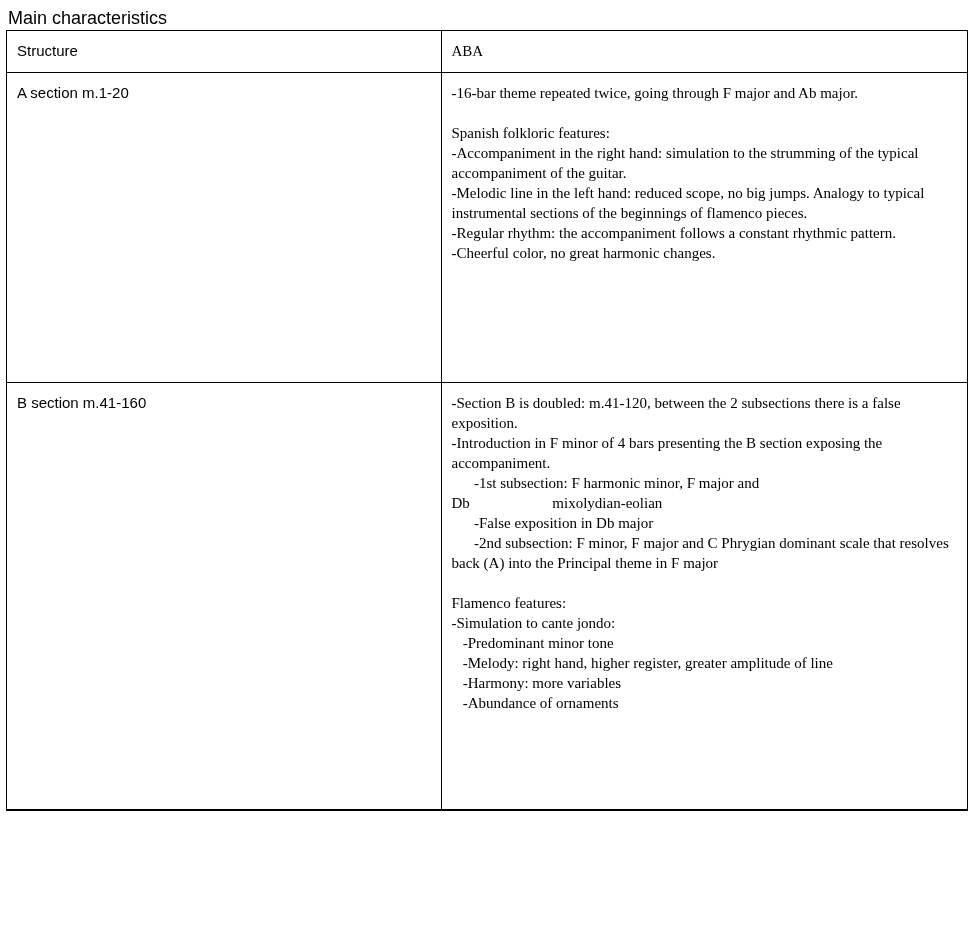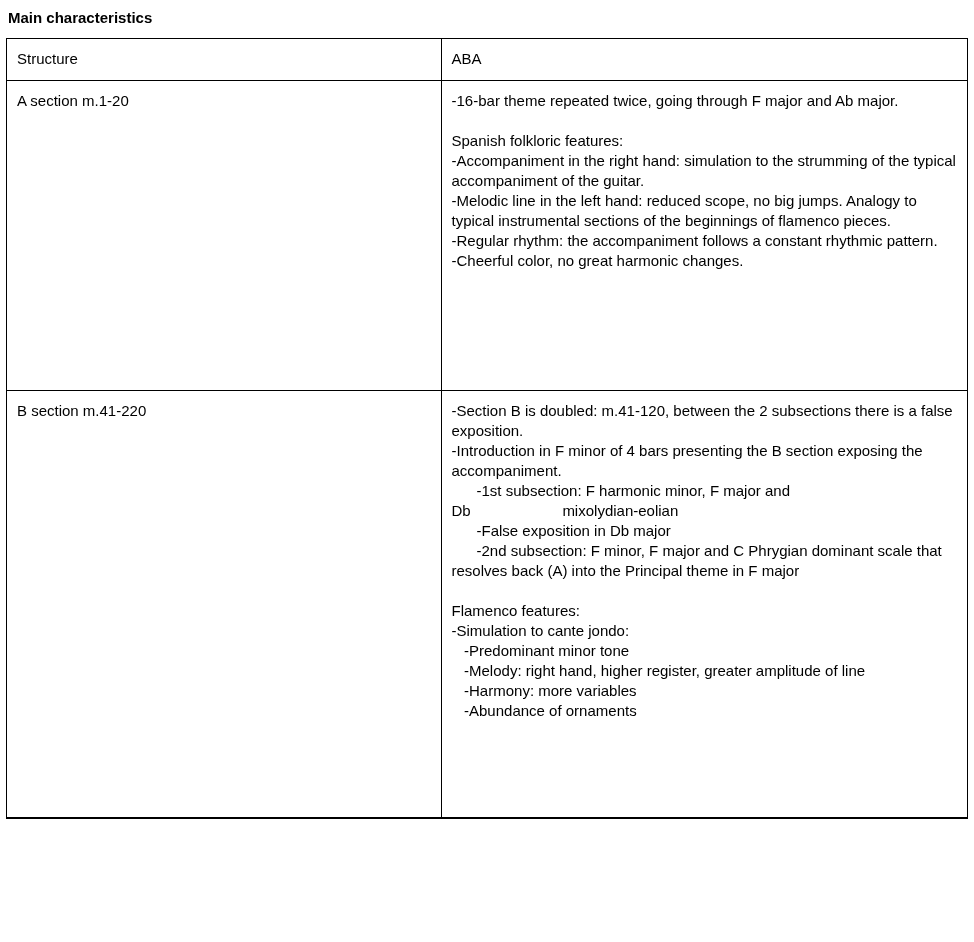--- a/index.html
+++ b/index.html
@@ -9,44 +9,44 @@
     font-family: "Liberation Sans", sans-serif;
     color: #000000;
   }
   .page {
     width: 974px;
     min-height: 942px;
     padding: 8px 6px 4px 6px;
     background: #ffffff;
   }
   .doc-title {
-    font-size: 15px;
-    font-weight: bold;
+    font-size: 18px;
+    font-weight: normal;
     line-height: 20px;
     margin-left: 2px;
-    margin-bottom: 10px;
+    margin-bottom: 2px;
   }
   table.char-table {
     border-collapse: collapse;
     width: 962px;
     table-layout: fixed;
     border: 1px solid #000000;
     border-bottom: 2px solid #000000;
   }
   table.char-table td {
     border: 1px solid #000000;
     vertical-align: top;
     font-size: 15px;
     line-height: 20px;
     padding: 10px 10px 10px 10px;
     white-space: pre-wrap;
     overflow-wrap: break-word;
   }
   td.col-left  { width: 397px; }
-  td.col-right { width: 481px; }
+  td.col-right { width: 481px; font-family: Liberation Serif, serif; }
   tr.row-header  td { height: 42px; }
   tr.row-a1      td { height: 310px; }
   tr.row-b       td { height: 427px; }
   tr.row-a2      td { height: 118px; }
 </style>
 </head>
 <body>
 
 <div class="page">
 
@@ -62,21 +62,21 @@
         <td class="col-left">A section m.1-20</td>
         <td class="col-right">-16-bar theme repeated twice, going through F major and Ab major.
 
 Spanish folkloric features:
 -Accompaniment in the right hand: simulation to the strumming of the typical accompaniment of the guitar.
 -Melodic line in the left hand: reduced scope, no big jumps. Analogy to typical instrumental sections of the beginnings of flamenco pieces.
 -Regular rhythm: the accompaniment follows a constant rhythmic pattern.
 -Cheerful color, no great harmonic changes.</td>
       </tr>
       <tr class="row-b">
-        <td class="col-left">B section m.41-220</td>
+        <td class="col-left">B section m.41-160</td>
         <td class="col-right">-Section B is doubled: m.41-120, between the 2 subsections there is a false exposition.
 -Introduction in F minor of 4 bars presenting the B section exposing the accompaniment.
       -1st subsection: F harmonic minor, F major and
 Db                      mixolydian-eolian
       -False exposition in Db major
       -2nd subsection: F minor, F major and C Phrygian dominant scale that resolves back (A) into the Principal theme in F major
 
 Flamenco features:
 -Simulation to cante jondo:
    -Predominant minor tone

